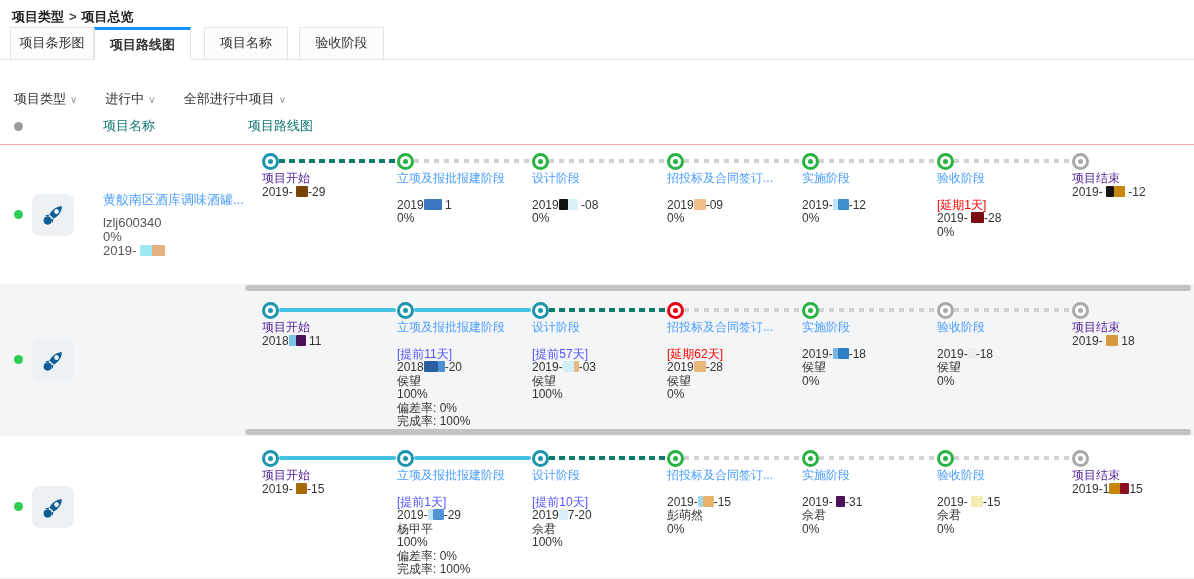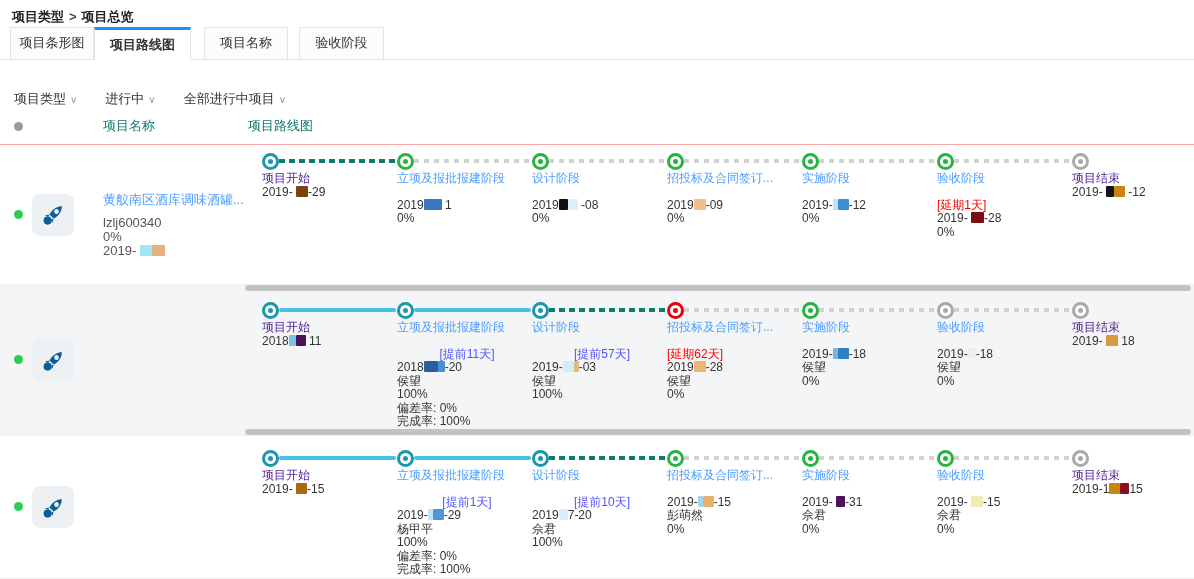--- a/index.html
+++ b/index.html
@@ -52,21 +52,21 @@
   .node{position:absolute;width:11px;height:11px;border-radius:50%;background:#fff;border:3px solid #999;z-index:2;cursor:pointer;}
   .node .core{position:absolute;left:50%;top:50%;width:5px;height:5px;margin:-2.5px 0 0 -2.5px;border-radius:50%;background:#999;}
   .node.teal{border-color:#1b96ac;} .node.teal .core{background:#1b96ac;}
   .node.green{border-color:#27b341;} .node.green .core{background:#27b341;}
   .node.red{border-color:#e60012;} .node.red .core{background:#e60012;}
   .node.gray{border-color:#a9a9a9;} .node.gray .core{background:#a9a9a9;}
   .stage-label{position:absolute;width:140px;font-size:12px;line-height:13.5px;color:#333;}
   .stage-name.link{color:#4a9dff;cursor:pointer;}
   .stage-name.plain{color:#4c1d95;}
   .gap-line{height:13px;}
-  .badge-early{color:#5252ff;text-align:center;}
+  .badge-early{color:#5252ff;}
   .badge-late{color:#ff0000;}
   .block{display:inline-block;height:11px;vertical-align:-1px;border-radius:1px;}
 </style>
 </head>
 <body>
 
 <div class="breadcrumb">
   <span>项目类型</span><span class="sep">&gt;</span><span>项目总览</span>
 </div>
 

